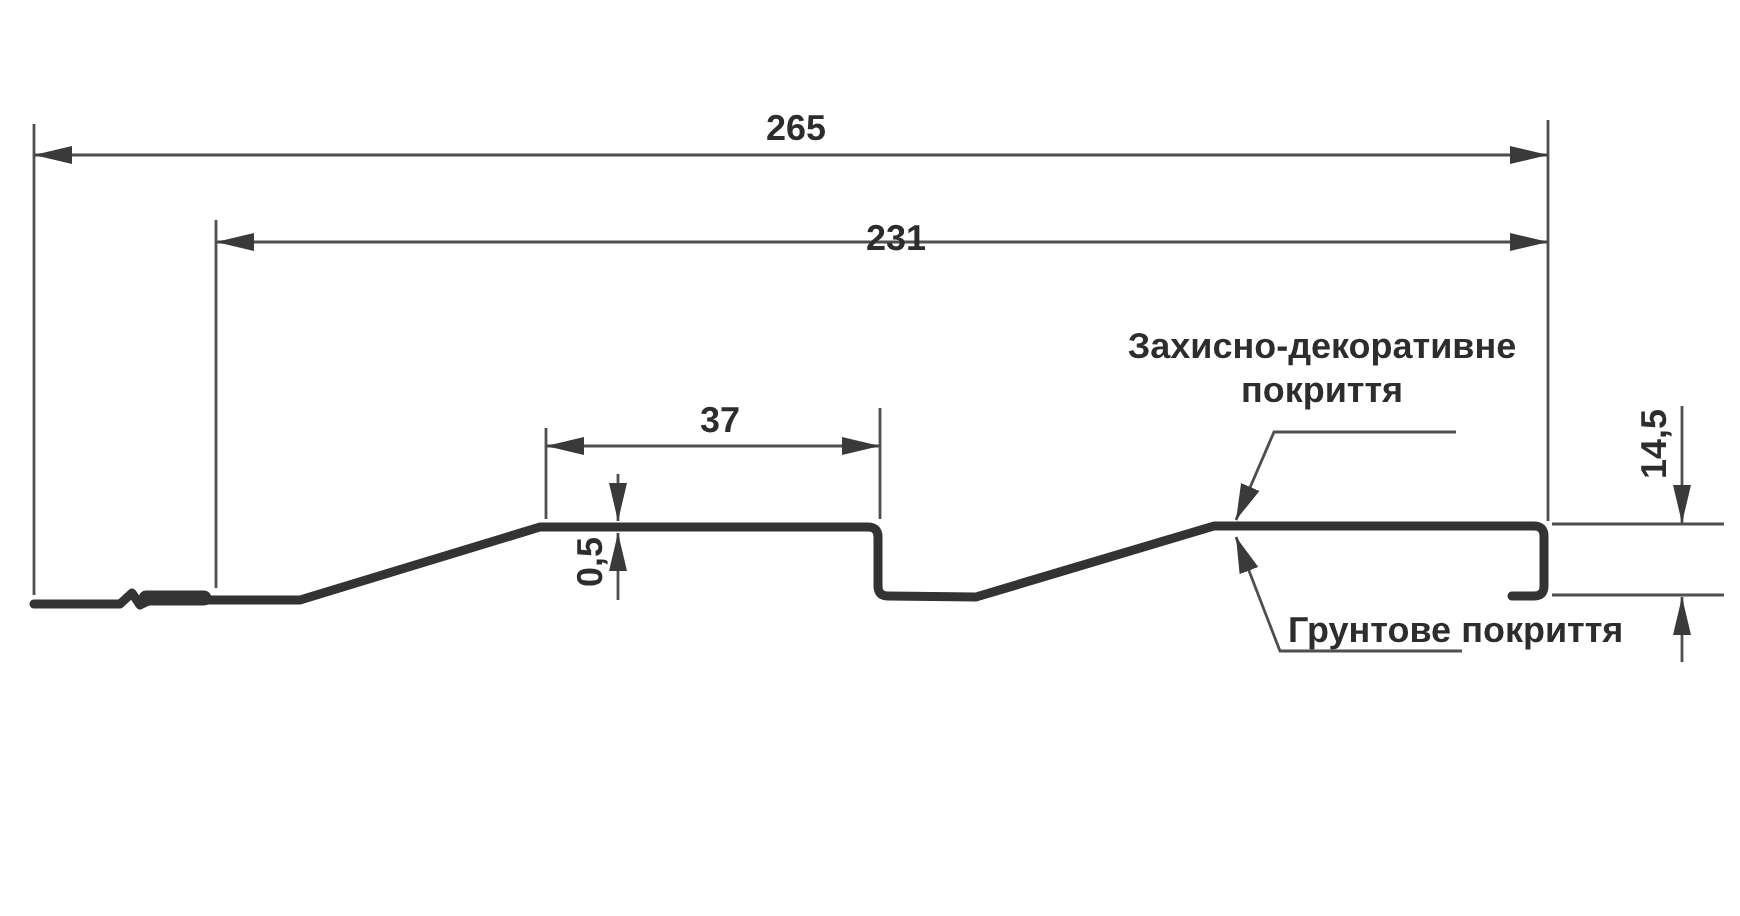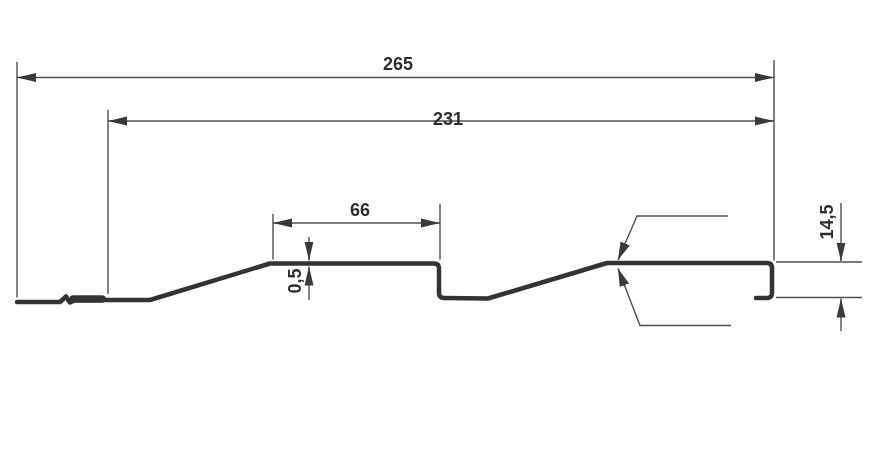--- a/index.html
+++ b/index.html
@@ -102,18 +102,21 @@
     <line class="thin" x1="841" y1="331" x2="841" y2="298.5" marker-end="url(#arrDim)"></line>
     <line class="thin" x1="309" y1="237" x2="309" y2="260.5" marker-end="url(#arrDim)"></line>
     <line class="thin" x1="309" y1="300" x2="309" y2="266.5" marker-end="url(#arrDim)"></line>
 
     <polyline class="thin" points="728,216 637,216 618,260" marker-end="url(#arrLead)"></polyline>
     <polyline class="thin" points="731,325.5 640,325.5 618,268.5" marker-end="url(#arrLead)"></polyline>
   </svg>
 
   <div class="dim-text" style="left:398px; top:64px;">265</div>
   <div class="dim-text" style="left:448px; top:119px;">231</div>
-  <div class="dim-text" style="left:360px; top:210px;">66</div>
+  <div class="dim-text" style="left:360px; top:210px;">37</div>
   <div class="dim-text rot" style="left:295px; top:281px;">0,5</div>
   <div class="dim-text rot" style="left:827px; top:222px;">14,5</div>
 
+  <div class="note note-top" style="left:661px; top:162px;">Захисно-декоративне
+покриття</div>
+  <div class="note" style="left:644px; top:304px;">Грунтове покриття</div>
 
 </div>
 
 </body></html>

